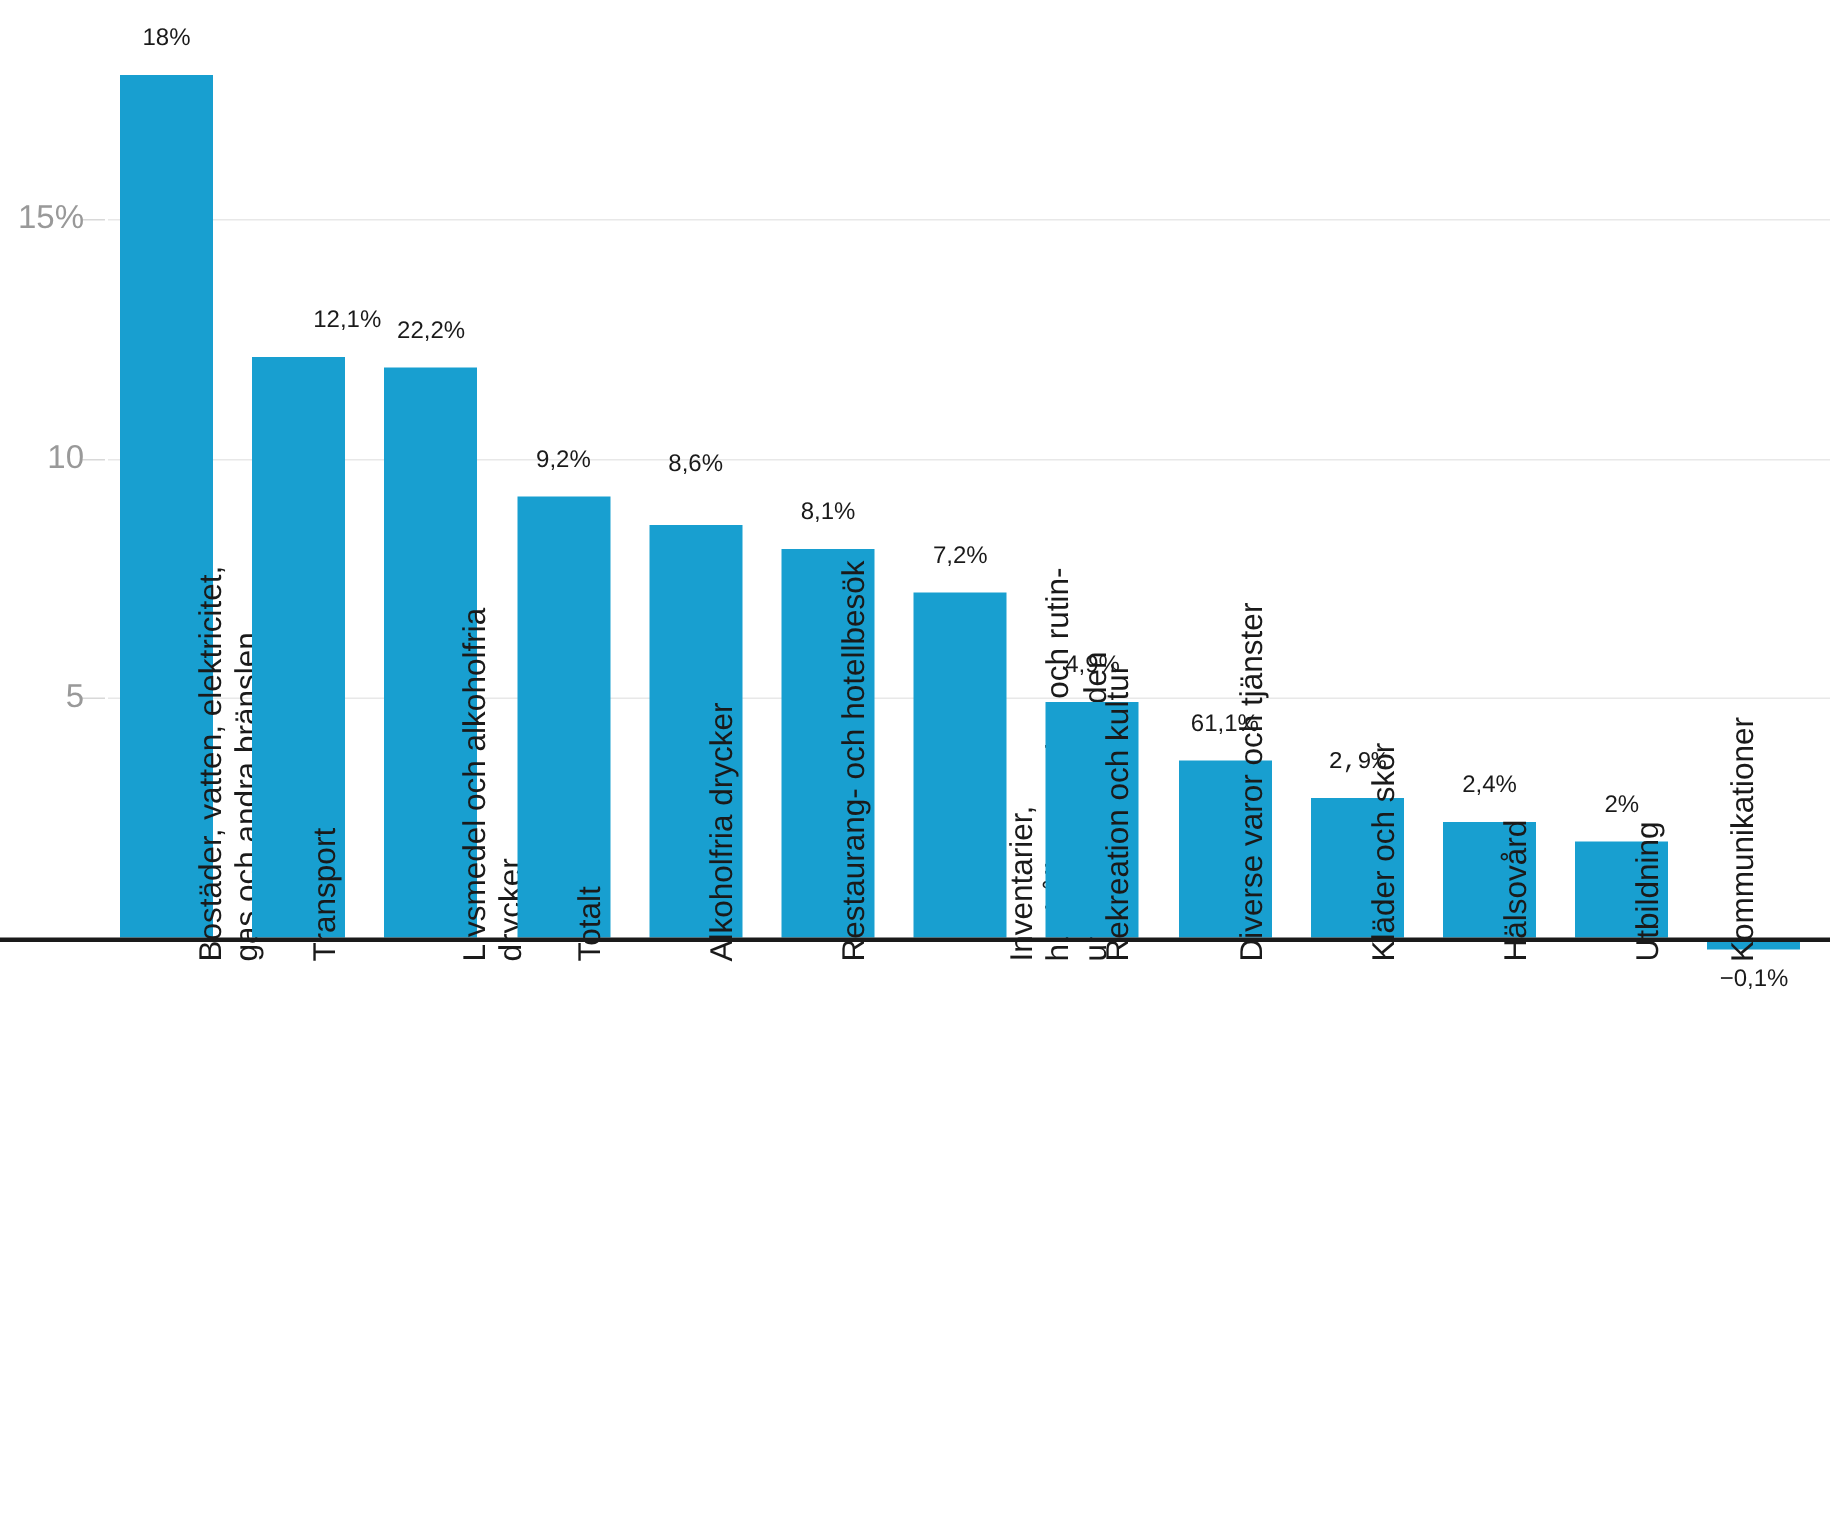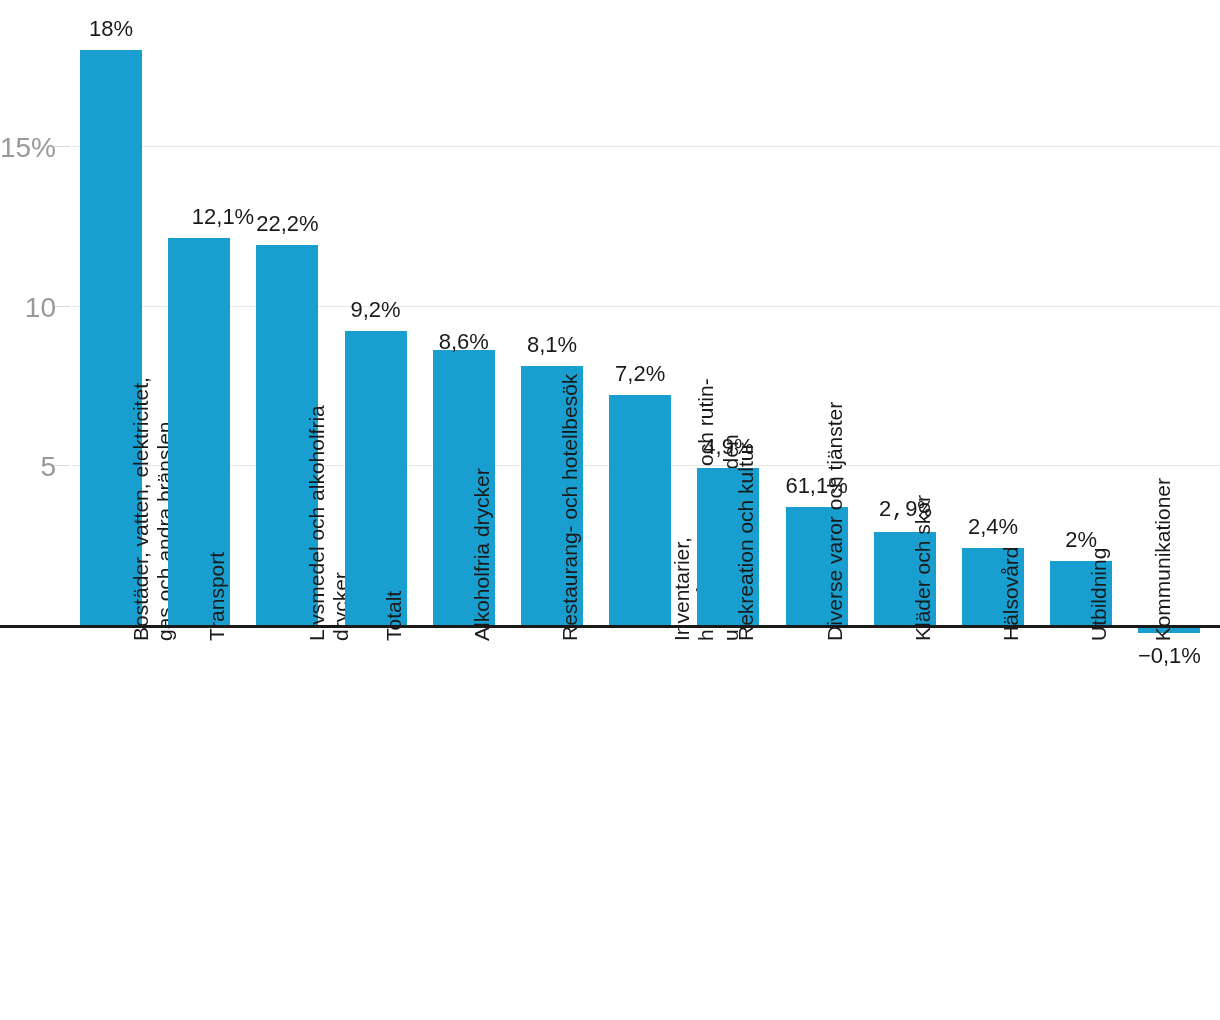--- a/index.html
+++ b/index.html
@@ -40,21 +40,21 @@
     left: -18px;
     top: 0;
     width: 16px;
     height: 1px;
     background: #d8d8d8;
   }
   .ylabel {
     position: absolute;
     right: 1164px;
     text-align: right;
-    font-size: 28px;
+    font-size: 22px;
     color: #999999;
     line-height: 1;
     white-space: nowrap;
   }
   
   .zeroline {
     position: absolute;
     left: 0px;
     right: 0px;
     height: 3px;
@@ -64,21 +64,21 @@
   .bar {
     position: absolute;
     background: #189fd0;
   }
   .bar-neg {
     position: absolute;
     background: #189fd0;
   }
   .valuelabel {
     position: absolute;
-    font-size: 22px;
+    font-size: 16px;
     color: #1a1a1a;
     line-height: 1;
     white-space: nowrap;
     text-align: center;
   }
   
   .catlabel {
     position: absolute;
     font-size: 21px;
     color: #1a1a1a;
@@ -125,21 +125,21 @@
       <div class="valuelabel" style="left: 144.2px; width: 110px; top: 206.405px; text-align: right;">12,1%</div>
       <div class="catlabel" style="left: 205.2px; top: 641px; transform-origin: left top;">Transport</div>
       <div class="bar" style="left: 256.4px; width: 62px; background: rgb(24, 159, 208); top: 244.795px; height: 380.205px;"></div>
       <div class="valuelabel" style="left: 232.4px; width: 110px; top: 212.795px;">22,2%</div>
       <div class="catlabel" style="left: 305.4px; top: 641px; transform-origin: left top;">Livsmedel och alkoholfria
 drycker</div>
       <div class="bar" style="left: 344.6px; width: 62px; background: rgb(24, 159, 208); top: 331.06px; height: 293.94px;"></div>
       <div class="valuelabel" style="left: 320.6px; width: 110px; top: 299.06px;">9,2%</div>
       <div class="catlabel" style="left: 381.6px; top: 641px; transform-origin: left top;">Totalt</div>
       <div class="bar" style="left: 432.8px; width: 62px; background: rgb(24, 159, 208); top: 350.23px; height: 274.77px;"></div>
-      <div class="valuelabel" style="left: 408.8px; width: 110px; top: 331px; text-align: center;">8,6%</div>
+      <div class="valuelabel" style="left: 408.8px; width: 110px; top: 302px; text-align: center;">8,6%</div>
       <div class="catlabel" style="left: 469.8px; top: 641px; transform-origin: left top;">Alkoholfria drycker</div>
       <div class="bar" style="left: 521px; width: 62px; background: rgb(24, 159, 208); top: 366.205px; height: 258.795px;"></div>
       <div class="valuelabel" style="left: 497px; width: 110px; top: 334.205px;">8,1%</div>
       <div class="catlabel" style="left: 558px; top: 641px; transform-origin: left top;">Restaurang- och hotellbesök</div>
       <div class="bar" style="left: 609.2px; width: 62px; background: rgb(24, 159, 208); top: 394.96px; height: 230.04px;"></div>
       <div class="valuelabel" style="left: 585.2px; width: 110px; top: 362.96px;">7,2%</div>
       <div class="catlabel" style="left: 670.2px; top: 641px; transform-origin: left top;">Inventarier,
 hushållsutrustning och rutin-
 underhåll av bostaden</div>
       <div class="bar" style="left: 697.4px; width: 62px; background: rgb(24, 159, 208); top: 468.445px; height: 156.555px;"></div>

